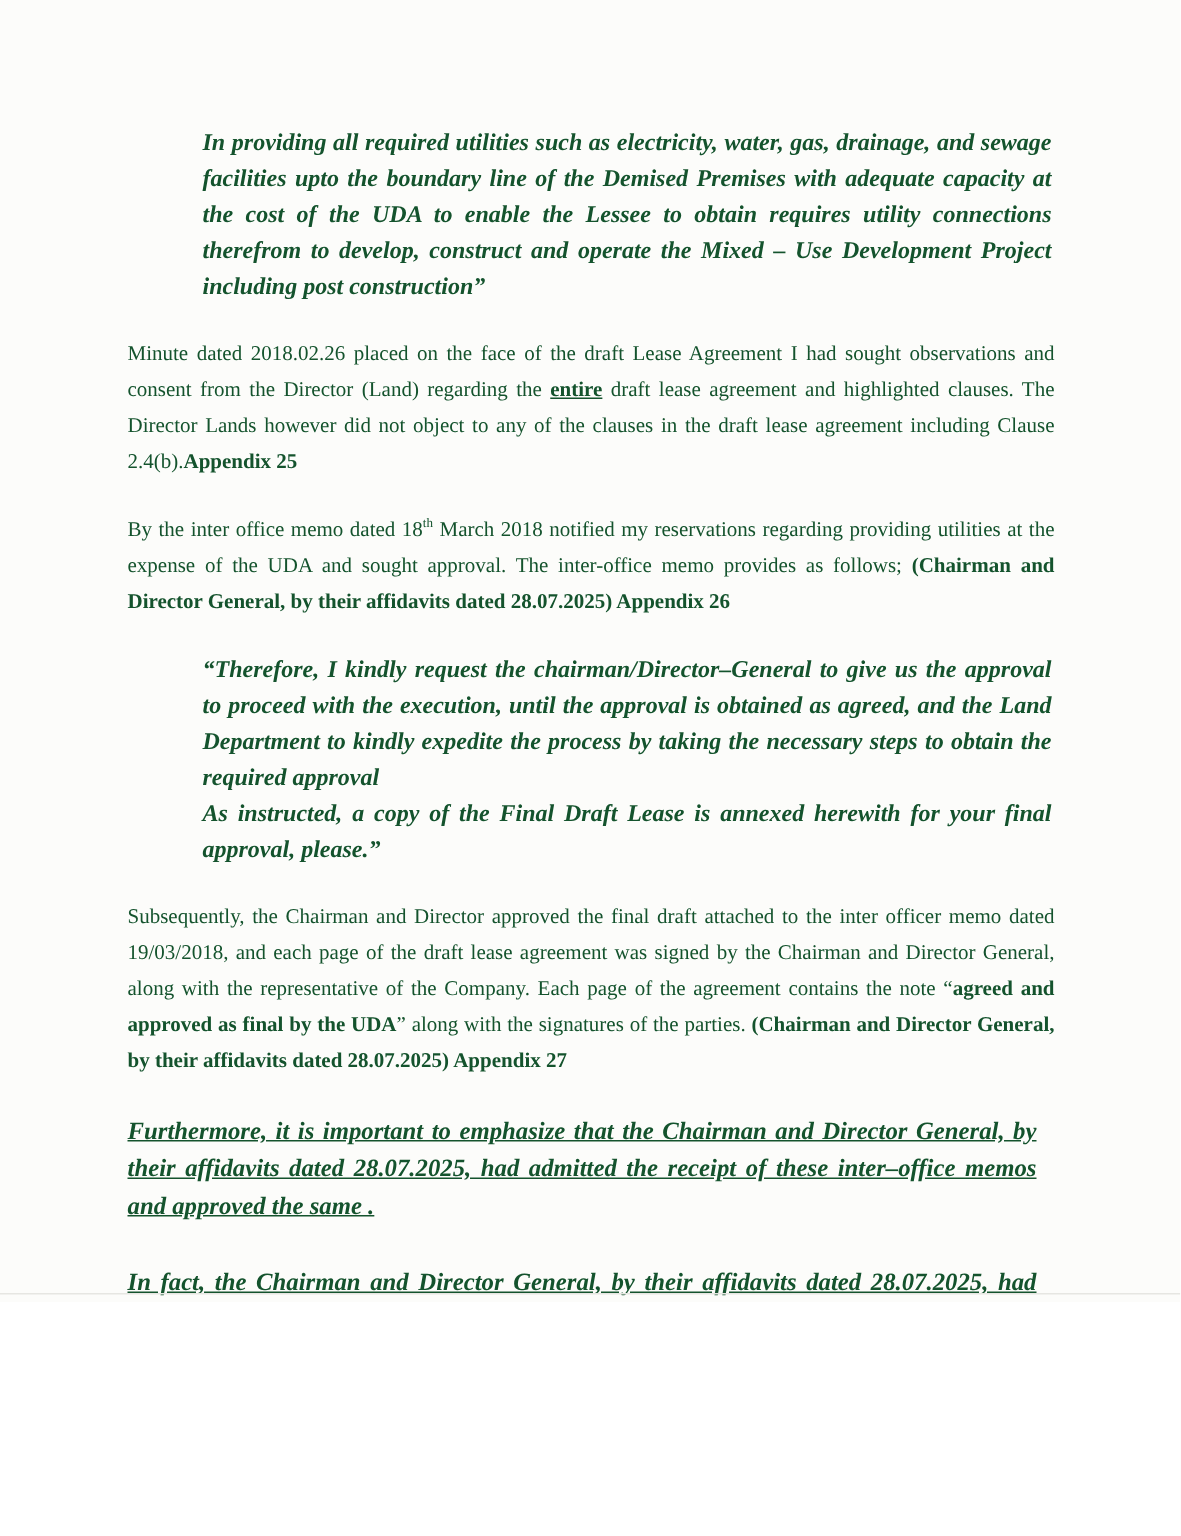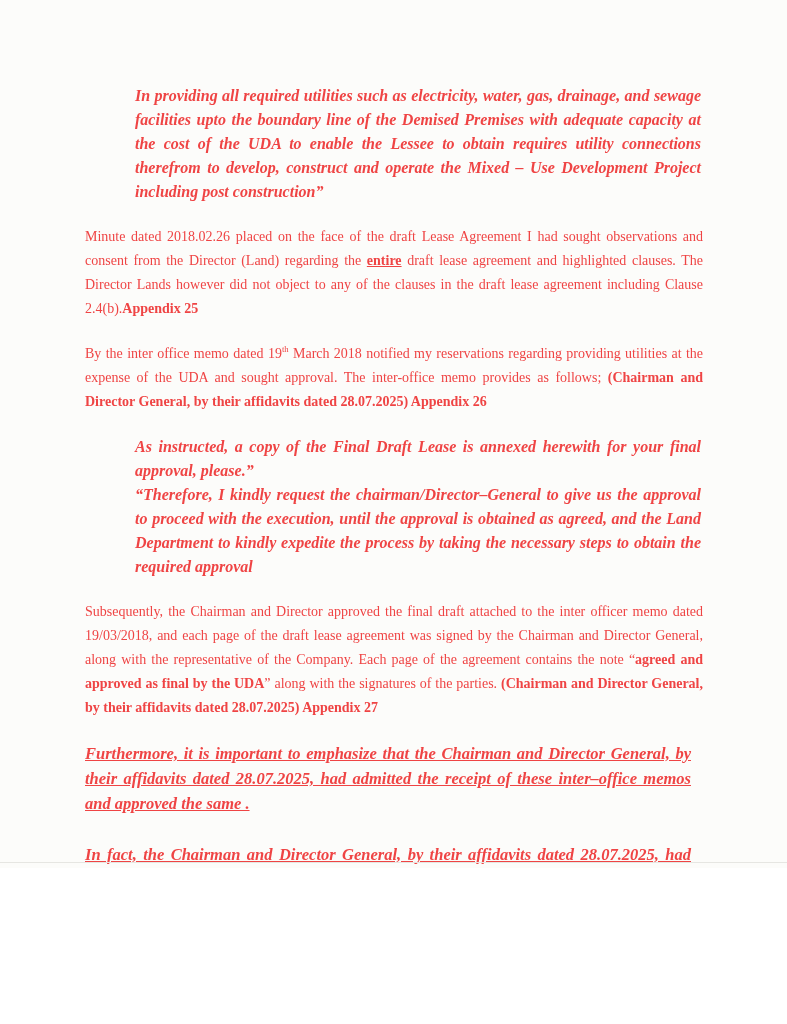--- a/index.html
+++ b/index.html
@@ -7,21 +7,21 @@
     padding: 0;
     background: #ffffff;
   }
   .page {
     position: relative;
     width: 787px;
     height: 868px;
     background: #fcfcfa;
     overflow: hidden;
     font-family: "Liberation Serif", "DejaVu Serif", serif;
-    color: #ef4444;
+    color: #14532d;
   }
   .content {
     position: absolute;
     top: 84px;
     left: 85px;
     width: 618px;
   }
   p.body-para {
     margin: 0 0 21px 0;
     font-size: 14px;
@@ -73,25 +73,25 @@
 
 <div class="page">
   <main class="content">
 
     <blockquote class="quote">
       <p><span>In providing all required utilities such as electricity, water, gas, drainage, and sewage facilities upto the boundary line of the Demised Premises with adequate capacity at the cost of the UDA to enable the Lessee to obtain requires utility connections therefrom to develop, construct and operate the Mixed – Use Development Project including post construction”</span></p>
     </blockquote>
 
     <p class="body-para"><span>Minute dated 2018.02.26 placed on the face of the draft Lease Agreement I had sought observations and consent from the Director (Land) regarding the </span><span class="bu">entire</span><span> draft lease agreement and highlighted clauses. The Director Lands however did not object to any of the clauses in the draft lease agreement including Clause 2.4(b).</span><span class="b">Appendix 25</span></p>
 
-    <p class="body-para"><span>By the inter office memo dated 19</span><sup class="ord">th</sup><span> March 2018 notified my reservations regarding providing utilities at the expense of the UDA and sought approval. The inter-office memo provides as follows; </span><span class="b">(Chairman and Director General, by their affidavits dated 28.07.2025)  Appendix 26</span></p>
+    <p class="body-para"><span>By the inter office memo dated 18</span><sup class="ord">th</sup><span> March 2018 notified my reservations regarding providing utilities at the expense of the UDA and sought approval. The inter-office memo provides as follows; </span><span class="b">(Chairman and Director General, by their affidavits dated 28.07.2025)  Appendix 26</span></p>
 
     <blockquote class="quote">
+      <p><span>“Therefore, I kindly request the chairman/Director–General to give us the approval to proceed with the execution, until the approval is obtained as agreed, and the Land Department to kindly expedite the process by taking the necessary steps to obtain the required approval</span></p>
       <p><span>As instructed,  a copy of the Final Draft Lease is annexed herewith for your final approval, please.”</span></p>
-      <p><span>“Therefore, I kindly request the chairman/Director–General to give us the approval to proceed with the execution, until the approval is obtained as agreed, and the Land Department to kindly expedite the process by taking the necessary steps to obtain the required approval</span></p>
     </blockquote>
 
     <p class="body-para"><span>Subsequently, the Chairman and Director approved the final draft attached to the inter officer memo dated 19/03/2018, and each page of the draft lease agreement was signed by the Chairman and Director General, along with the representative of the Company. Each page of the agreement contains the note “</span><span class="b">agreed and approved as final by the UDA</span><span>” along with the signatures of the parties. </span><span class="b">(Chairman and Director General, by their affidavits dated 28.07.2025) Appendix 27</span></p>
 
     <p class="biu-para"><span class="biu">Furthermore, it is important to emphasize that the Chairman and Director General, by their affidavits dated 28.07.2025, had admitted the receipt of these inter–office memos  and approved the same .</span></p>
 
     <p class="biu-para"><span class="biu">In fact, the Chairman and Director General, by their affidavits dated 28.07.2025, had admitted that utility facilities were a fundamental requirement in development projects without which a developer will not be attracted to invest USD 450 Million as a Foreign Direct Investment for setting up a mixed development project and offer Rs. 12.8 billion to lease out such land for large-scale development.</span></p>
 
   </main>
   <div class="bottom-edge"></div>

